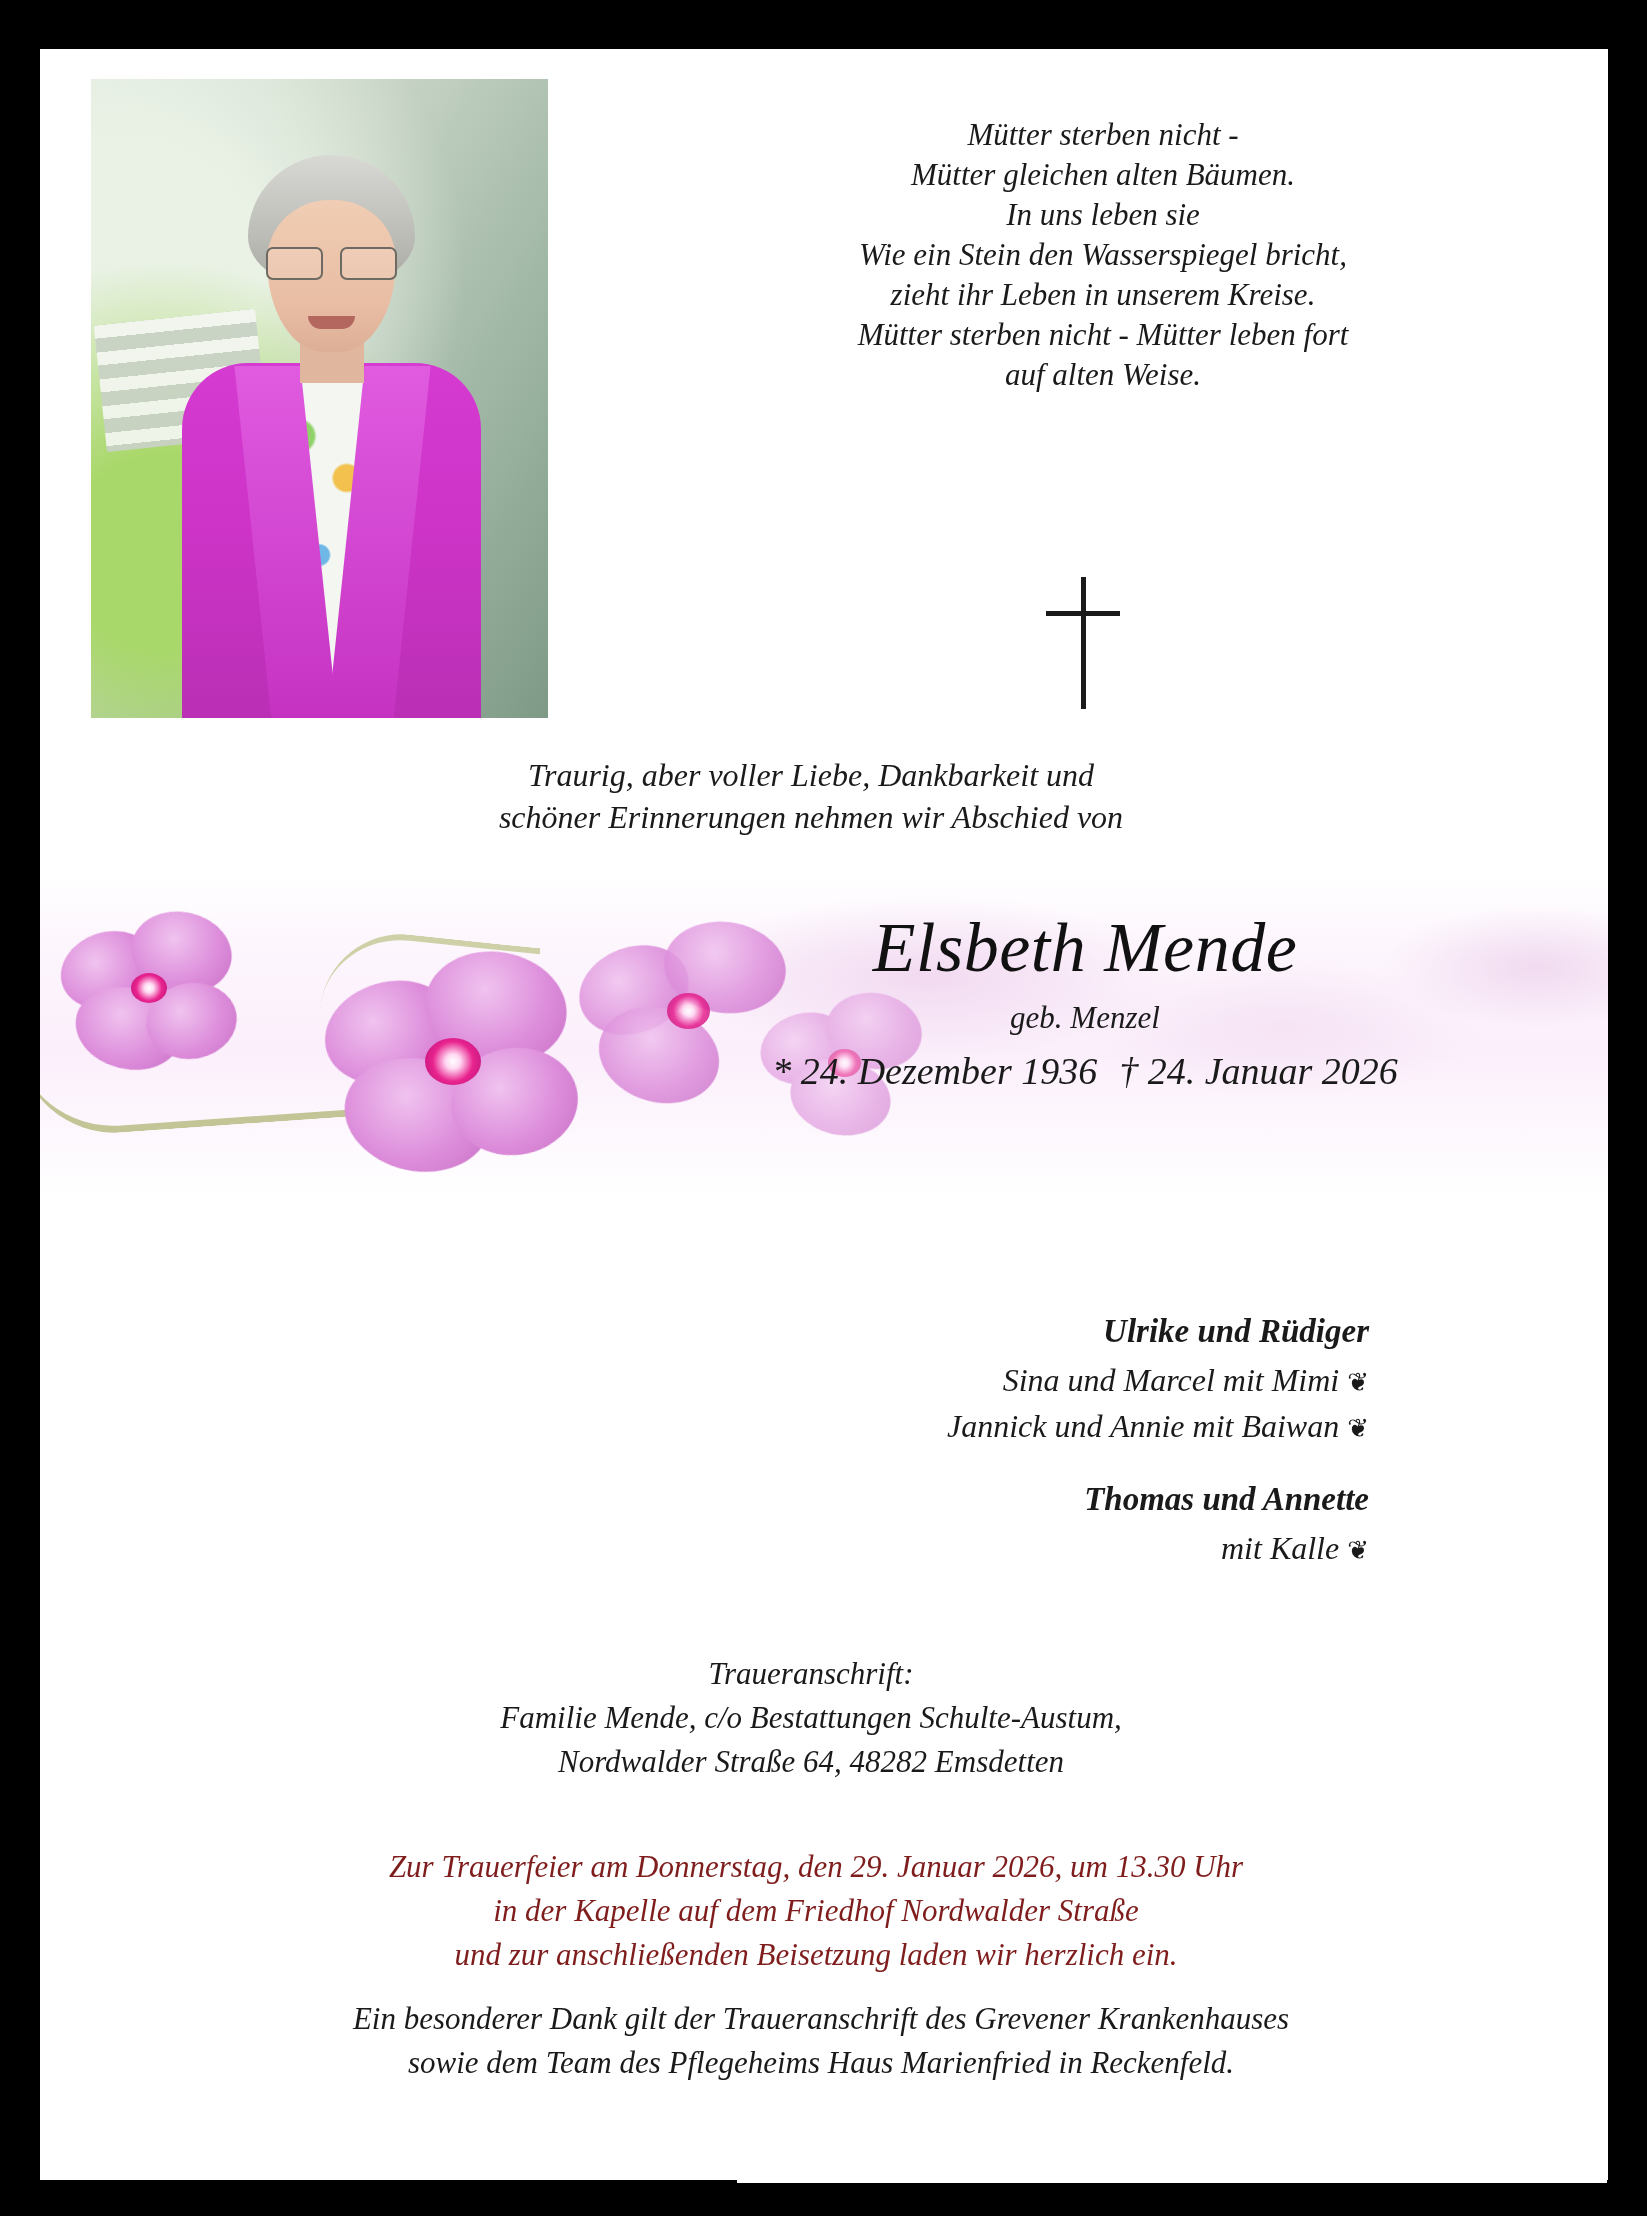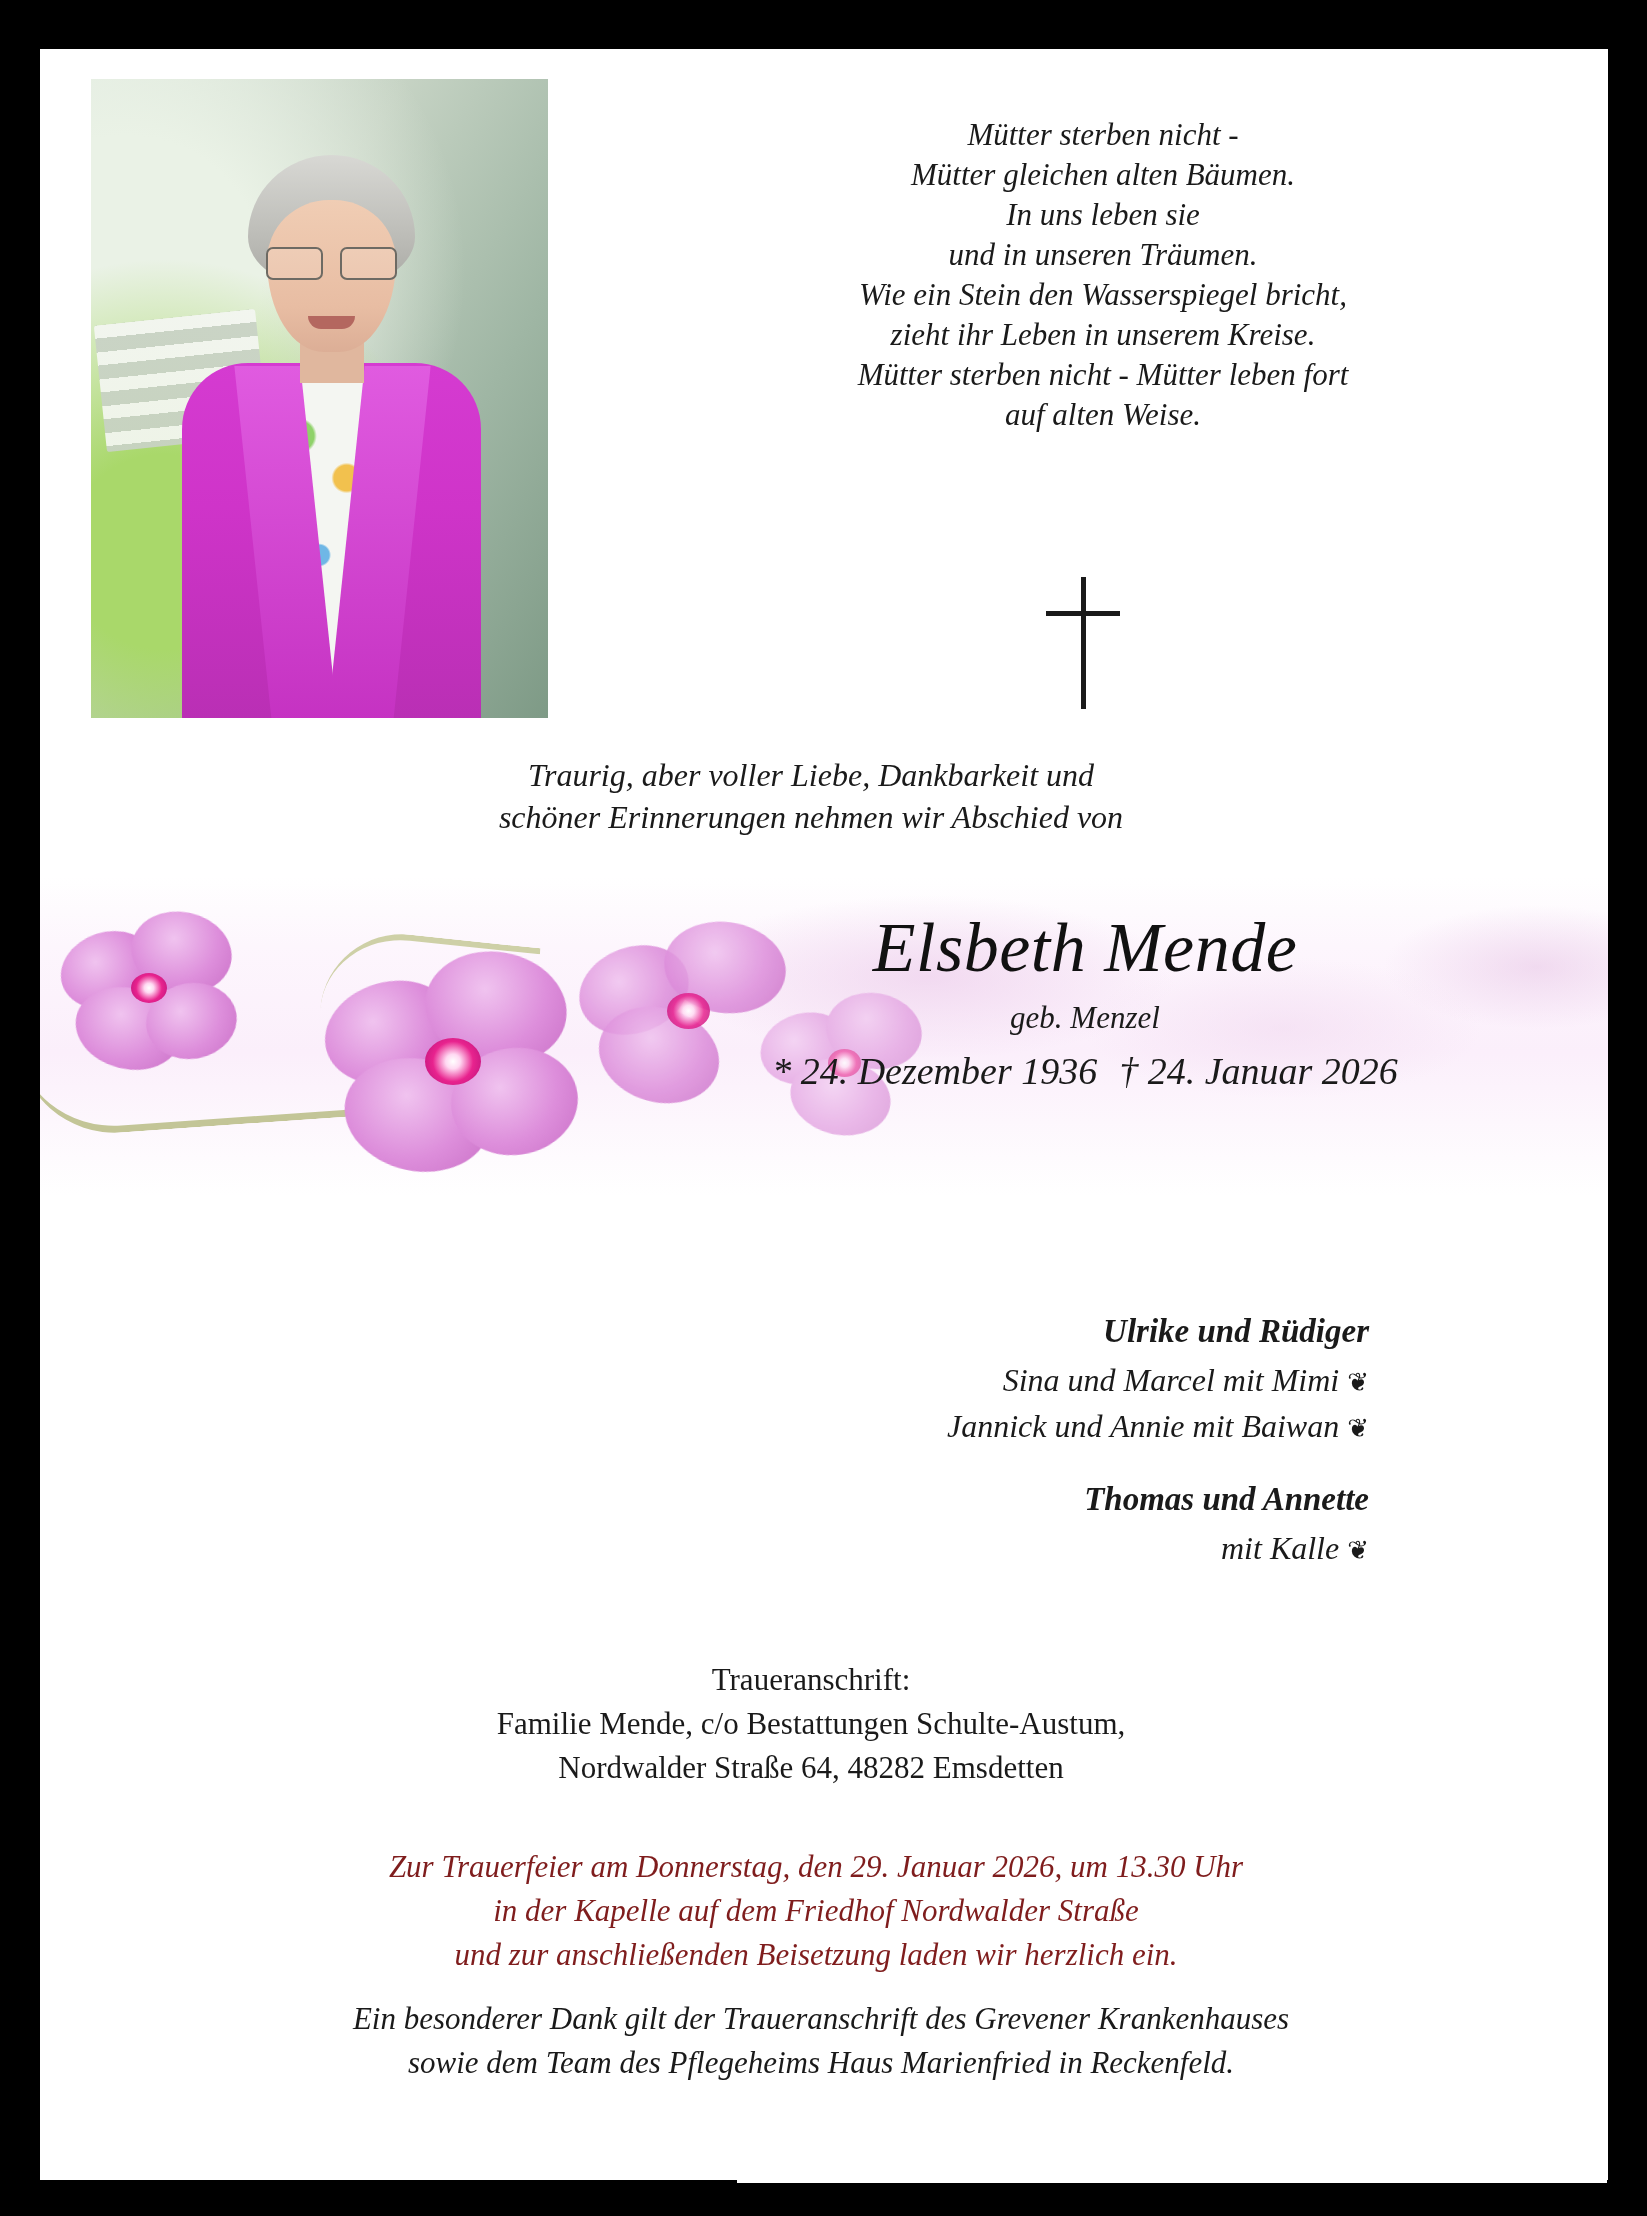--- a/index.html
+++ b/index.html
@@ -333,24 +333,24 @@
   .fam-gap { height: 26px; }
   .paw { font-style: normal; font-size: 26px; }
 
   
   .address {
     position: absolute;
     left: 213px;
     top: 1603px;
     width: 1116px;
     text-align: center;
+    font-style: italic;
     font-size: 31px;
     line-height: 1.42;
     color: #1a1a1a;
-    margin-top: 6px;
   }
 
   .service {
     position: absolute;
     left: 152px;
     top: 1796px;
     width: 1248px;
     text-align: center;
     font-style: italic;
     font-size: 31px;
@@ -396,21 +396,20 @@
         <div class="p-face"></div>
         <div class="p-glasses"></div>
         <div class="p-mouth"></div>
       </div>
     </div>
 
     <div class="poem">
       <div>Mütter sterben nicht -</div>
       <div>Mütter gleichen alten Bäumen.</div>
       <div>In uns leben sie</div>
-      <div>und in unseren Träumen.</div>
       <div>Wie ein Stein den Wasserspiegel bricht,</div>
       <div>zieht ihr Leben in unserem Kreise.</div>
       <div>Mütter sterben nicht - Mütter leben fort</div>
       <div>auf alten Weise.</div>
     </div>
 
     <div class="cross">
       <div class="v"></div>
       <div class="h"></div>
     </div>

